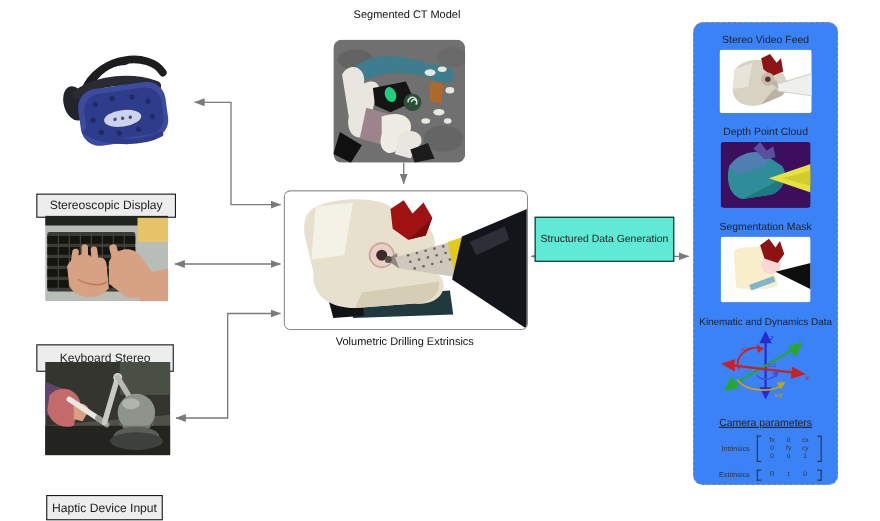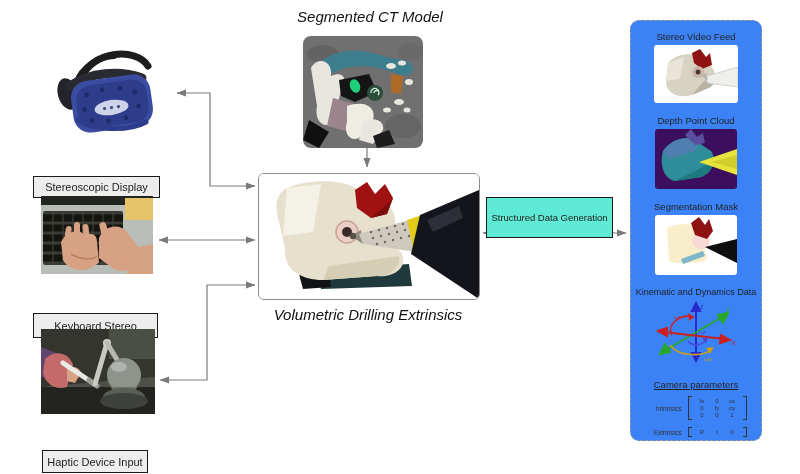--- a/index.html
+++ b/index.html
@@ -1,20 +1,20 @@
 <!DOCTYPE html>
 <html><head>
 <meta charset="utf-8">
 <style>
   html,body{margin:0;padding:0;background:#fff;}
   .canvas{position:relative;width:800px;height:474px;background:#ffffff;
     font-family:"Liberation Sans",sans-serif;color:#1a1a1a;overflow:hidden;}
   .abs{position:absolute;}
   .connectors{position:absolute;left:0;top:0;width:800px;height:474px;pointer-events:none;}
-  .big-title{font-size:15px;color:#111;text-align:center;font-style:italic;}
+  .big-title{font-size:10px;color:#111;text-align:center;}
   .img-frame{position:absolute;overflow:hidden;}
   .label-box{position:absolute;background:#ededed;border:1.5px solid #1a1a1a;
     display:flex;align-items:center;justify-content:center;font-size:11px;color:#222;box-sizing:border-box;margin-top:36px;}
   .sim-box{position:absolute;left:258px;top:173px;width:222px;height:127px;background:#fff;
     border:1px solid #8a8a8a;border-radius:6px;overflow:hidden;box-sizing:border-box;}
   .sdg-box{position:absolute;left:486px;top:197px;width:127px;height:41px;background:#5eead4;
     border:1px solid #1a1a1a;display:flex;align-items:center;justify-content:center;
     font-size:9.5px;color:#222;box-sizing:border-box;}
   .panel{position:absolute;left:630px;top:20px;width:132px;height:421px;background:#3b82f6;
     border:1.5px dashed #9a9a9a;border-radius:9px;box-sizing:border-box;

